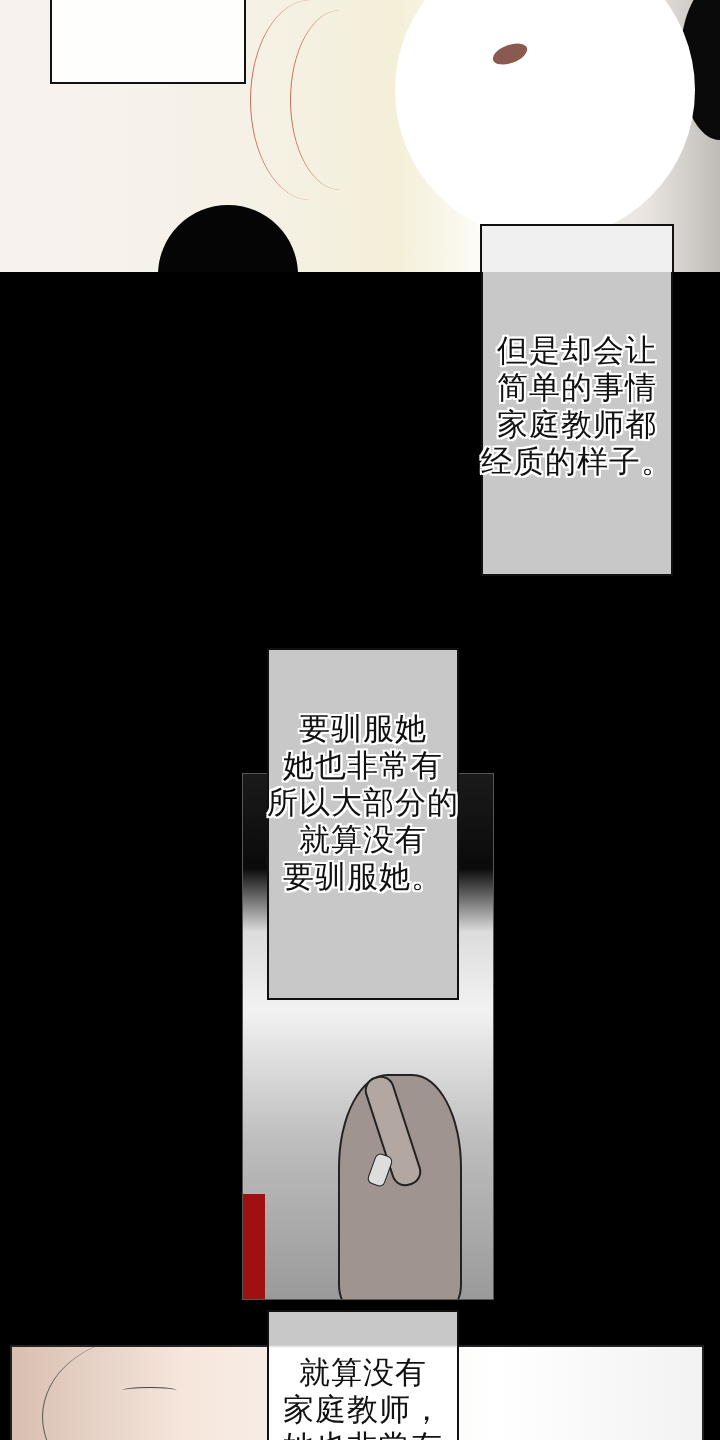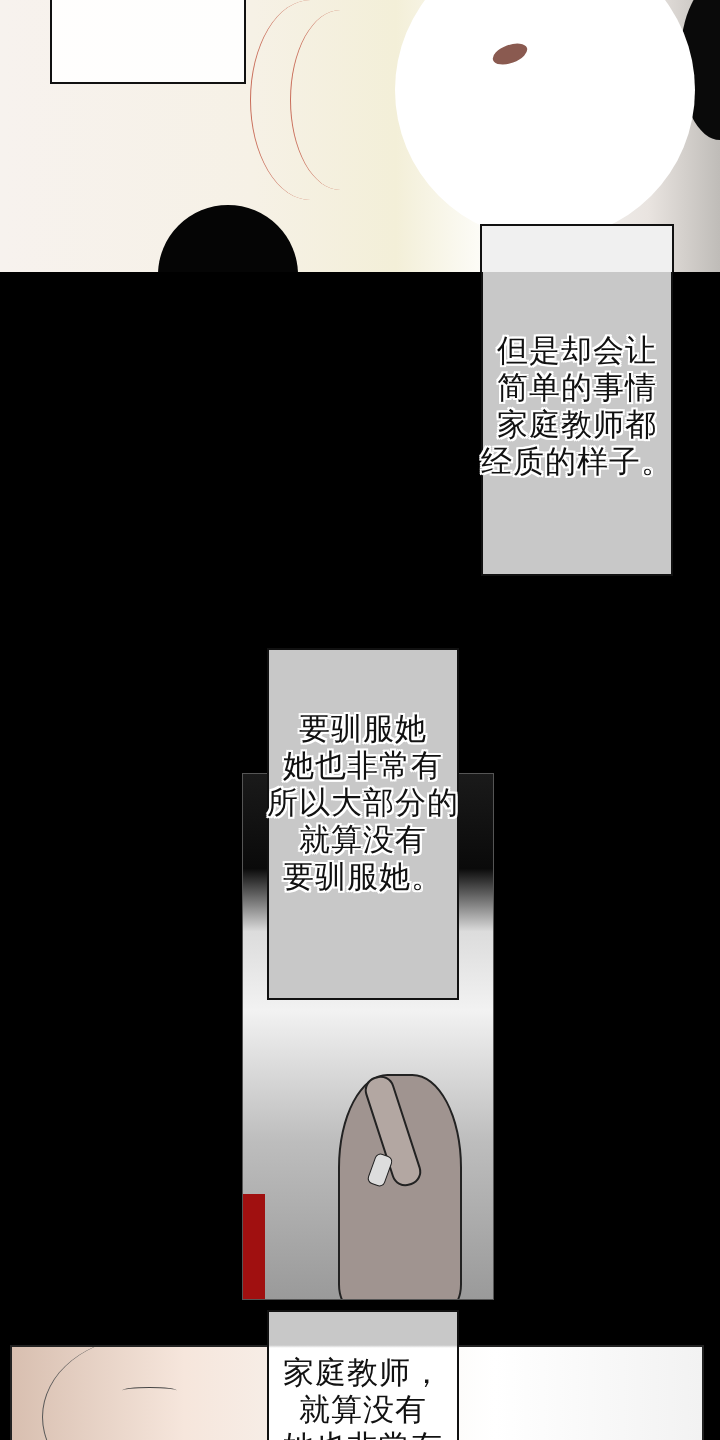--- a/index.html
+++ b/index.html
@@ -52,16 +52,16 @@
   <span class="line">就算没有</span>
   <span class="line">要驯服她。</span>
 </div>
 
 <div id="panel-bottom" class="panel">
   <div style="position:absolute;left:30px;top:-10px;width:200px;height:160px;border-left:1.5px solid #555;border-radius:50%;"></div>
   <div style="position:absolute;left:110px;top:40px;width:55px;height:6px;border-top:1.5px solid #444;border-radius:50%;"></div>
 </div>
 
 <div class="caption" style="left:267px;top:1310px;width:192px;height:140px;padding-top:42px;border-bottom:none;background:linear-gradient(180deg,#c8c8c8 0%,#c8c8c8 24%,#ffffff 26%,#ffffff 100%);">
+  <span class="line">就算没有</span>
   <span class="line">家庭教师，</span>
-  <span class="line">就算没有</span>
   <span class="line">她也非常有</span>
 </div>
 
 </body></html>

